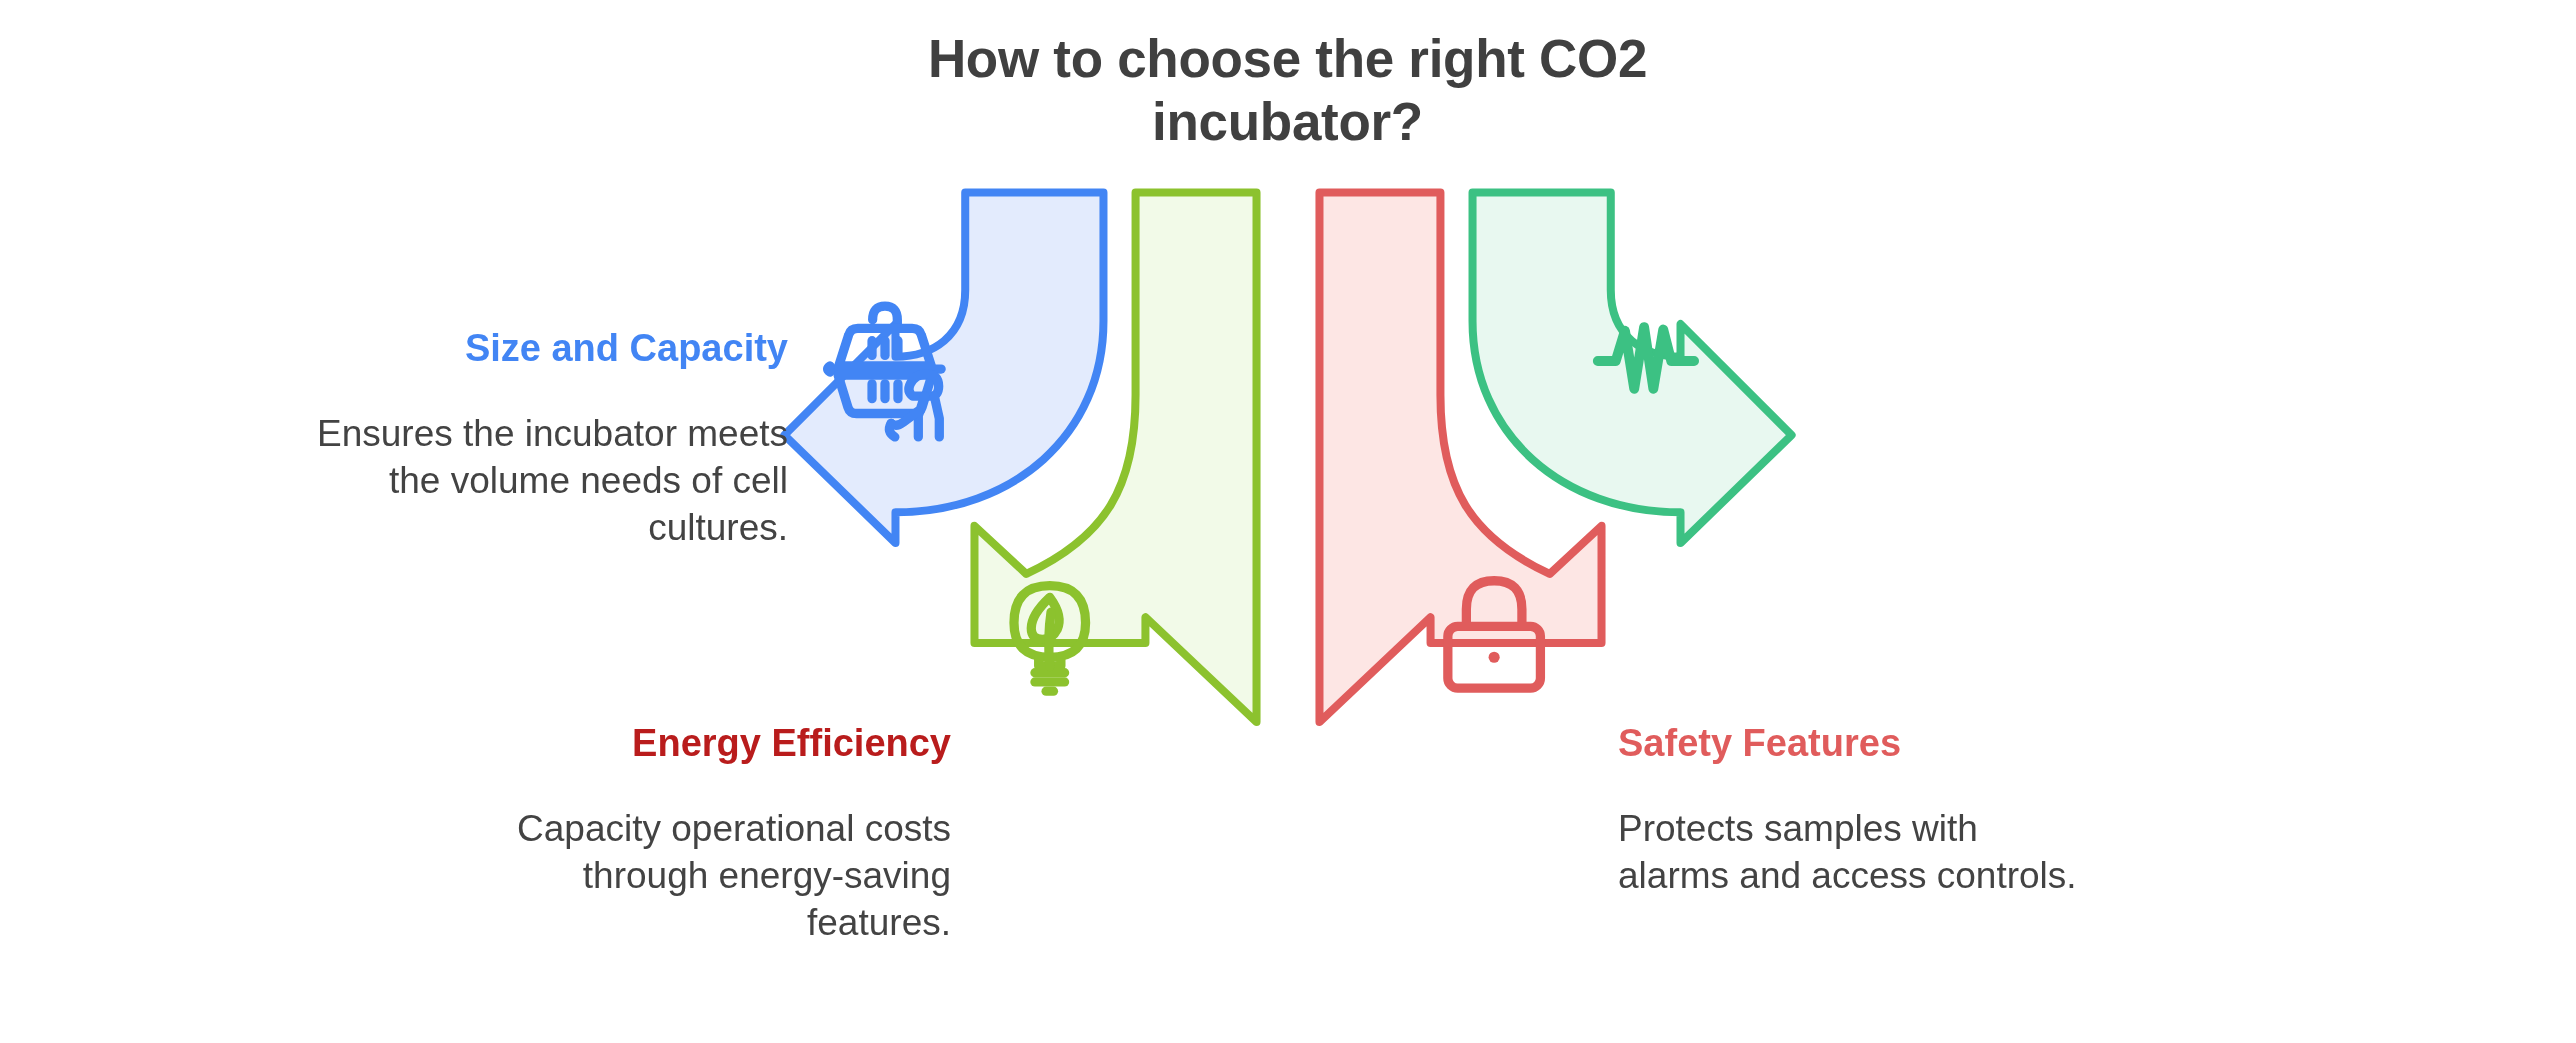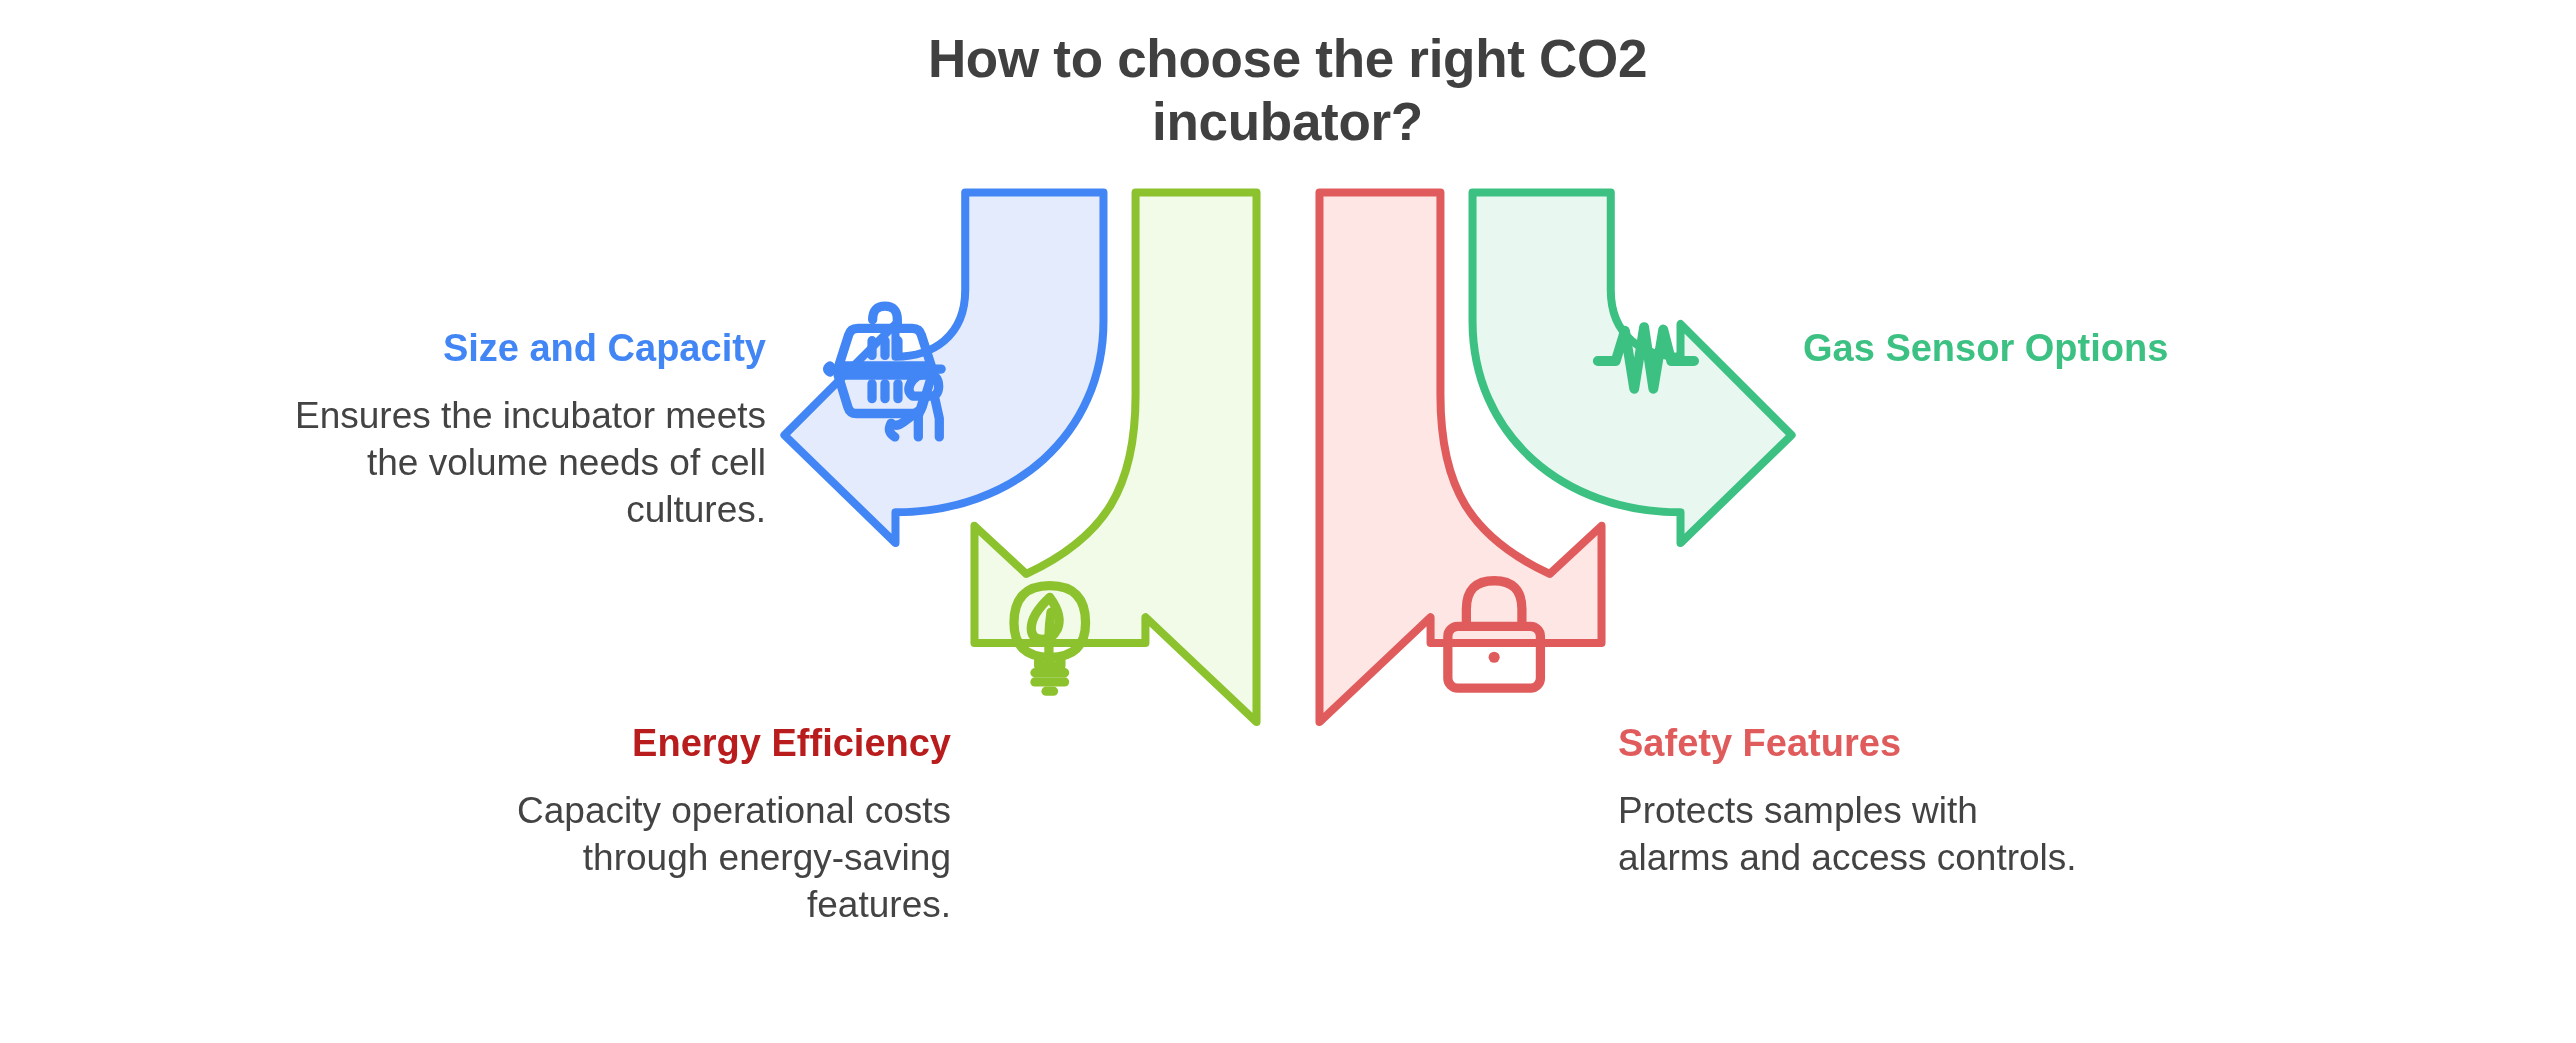--- a/index.html
+++ b/index.html
@@ -54,32 +54,33 @@
     font-size: 38px;
     font-weight: bold;
     line-height: 1.2;
     white-space: nowrap;
   }
   .block .body {
     font-size: 37px;
     font-weight: normal;
     line-height: 1.28;
     color: #434343;
-    margin-top: 20px;
+    margin-top: 38px;
     white-space: pre-line;
   }
 
   
   .block.left  { text-align: right; }
   .block.right { text-align: left; }
 
   #block-size {
     left: 0px;
     top: 326px;
     width: 766px;
+    padding-left: 22px;
   }
   #block-gas {
     left: 1803px;
     top: 326px;
     width: 766px;
   }
   #block-energy {
     left: 272px;
     top: 721px;
     width: 679px;
@@ -227,21 +228,20 @@
   </svg>
 
   <div class="block left" id="block-size">
     <div class="heading" style="color:#4285F4">Size and Capacity</div>
     <div class="body">Ensures the incubator meets
 the volume needs of cell
 cultures.</div>
   </div>
 
   <div class="block right" id="block-gas">
-    <div class="heading" style="color:#3CC183">Gas Sensor Options</div>
   </div>
 
   <div class="block left" id="block-energy">
     <div class="heading" style="color:#b91c1c">Energy Efficiency</div>
     <div class="body">Capacity operational costs
 through energy-saving
 features.</div>
   </div>
 
   <div class="block right" id="block-safety">

